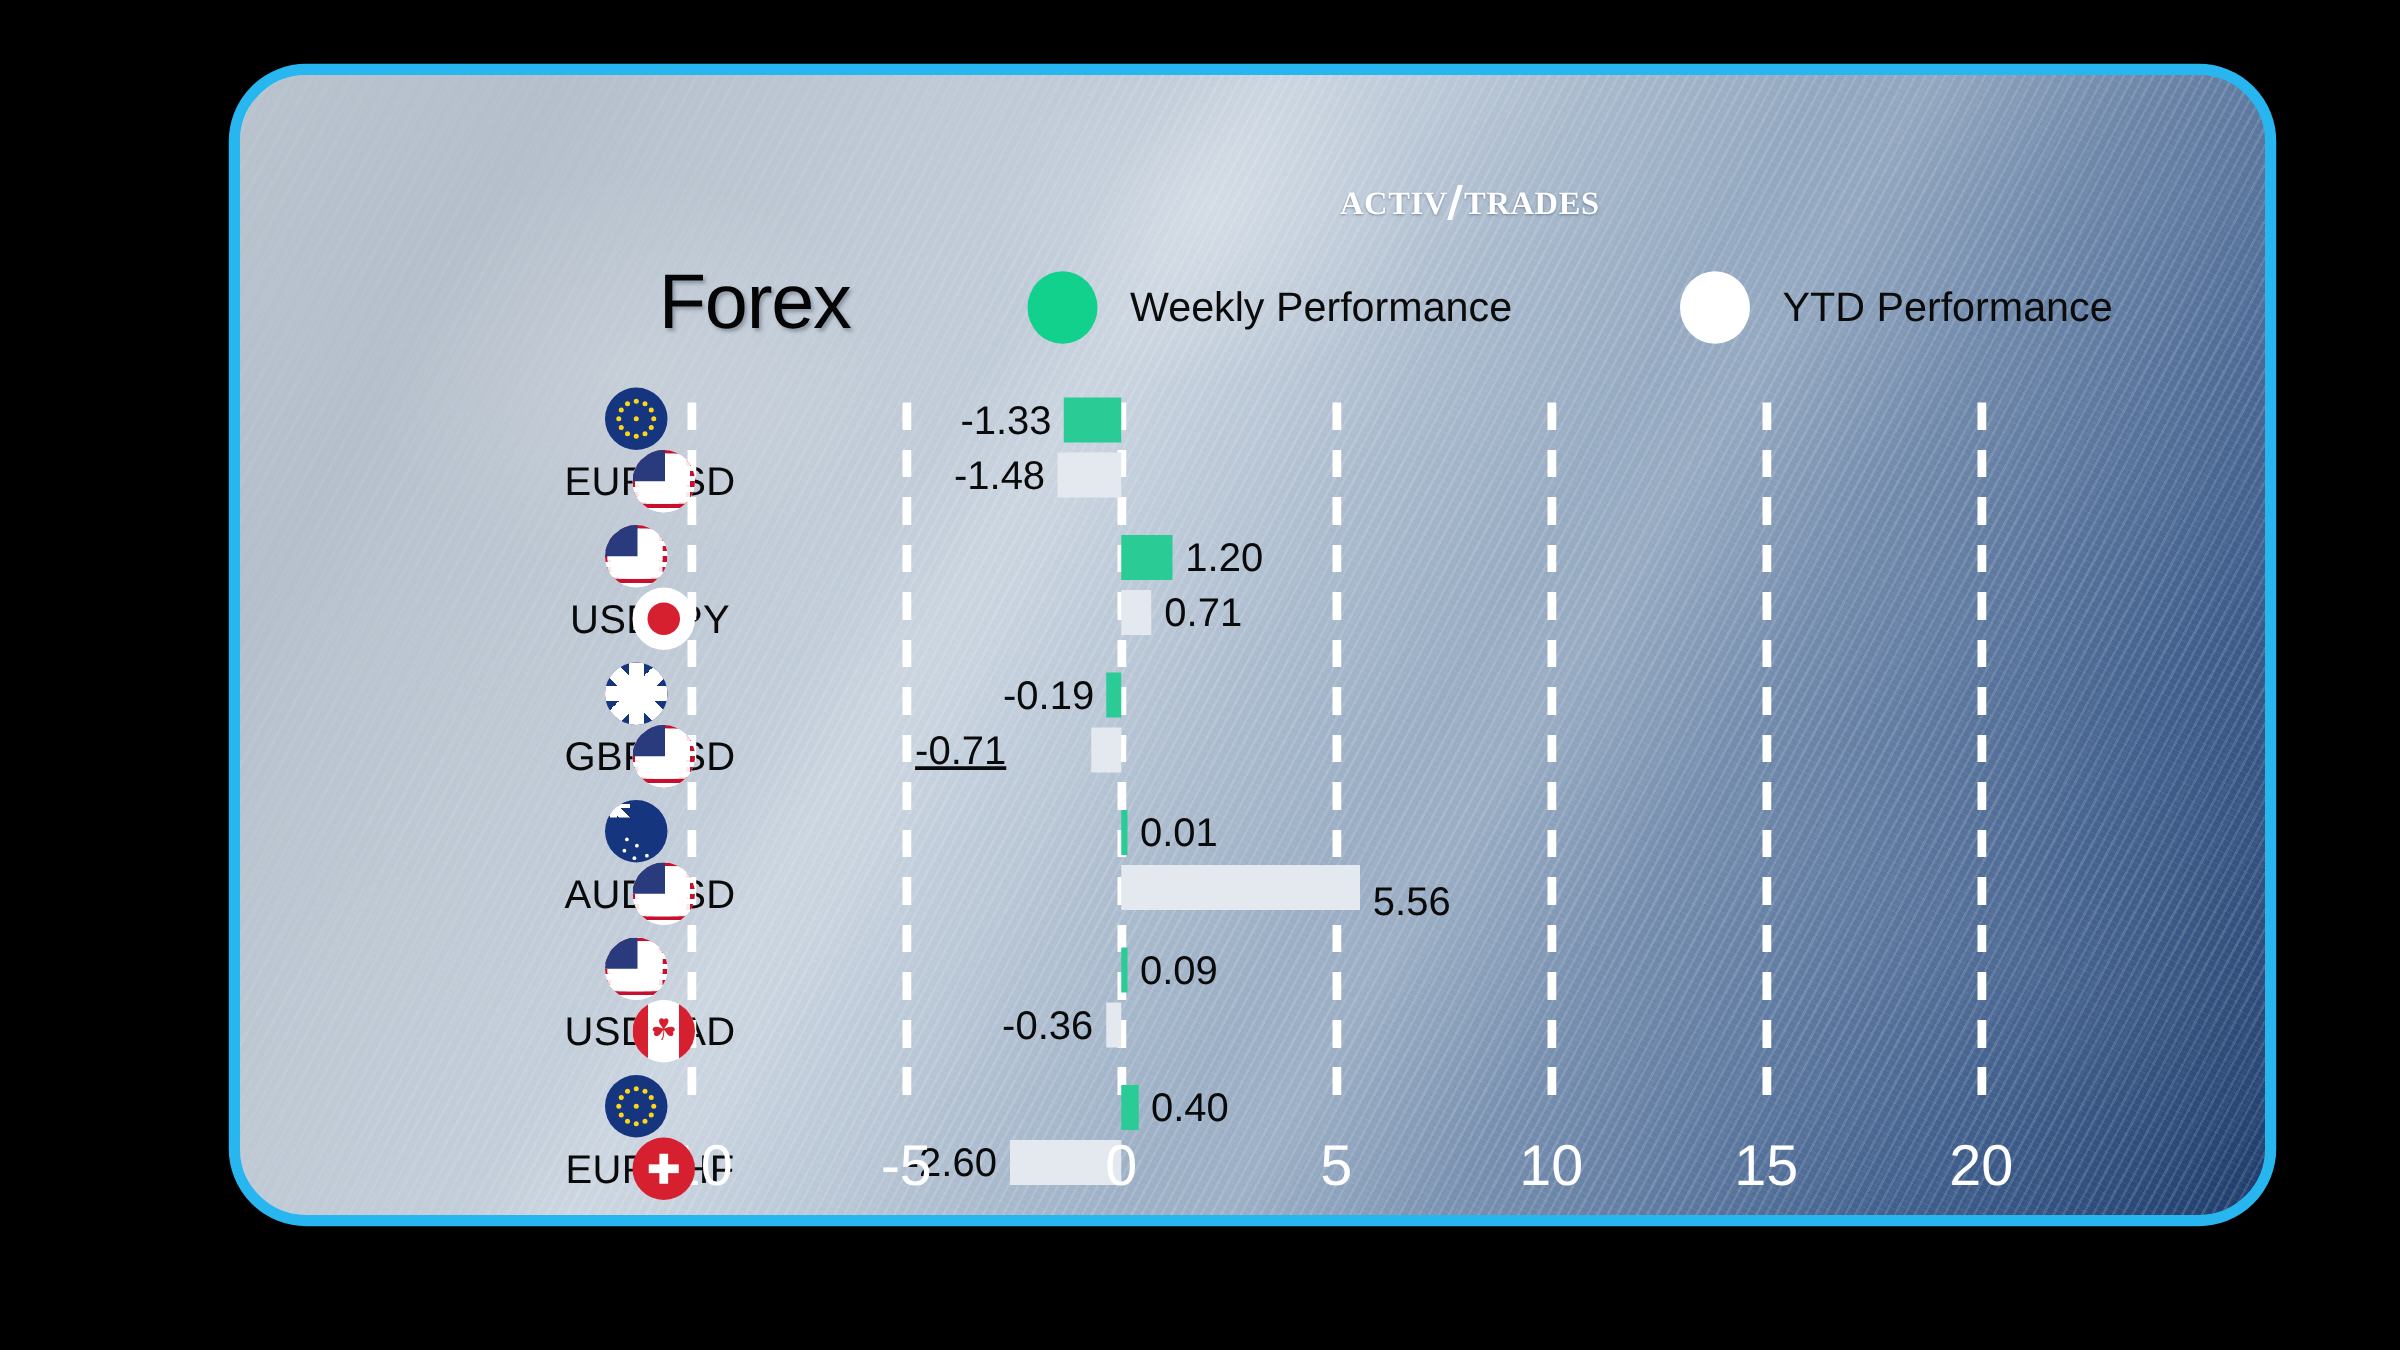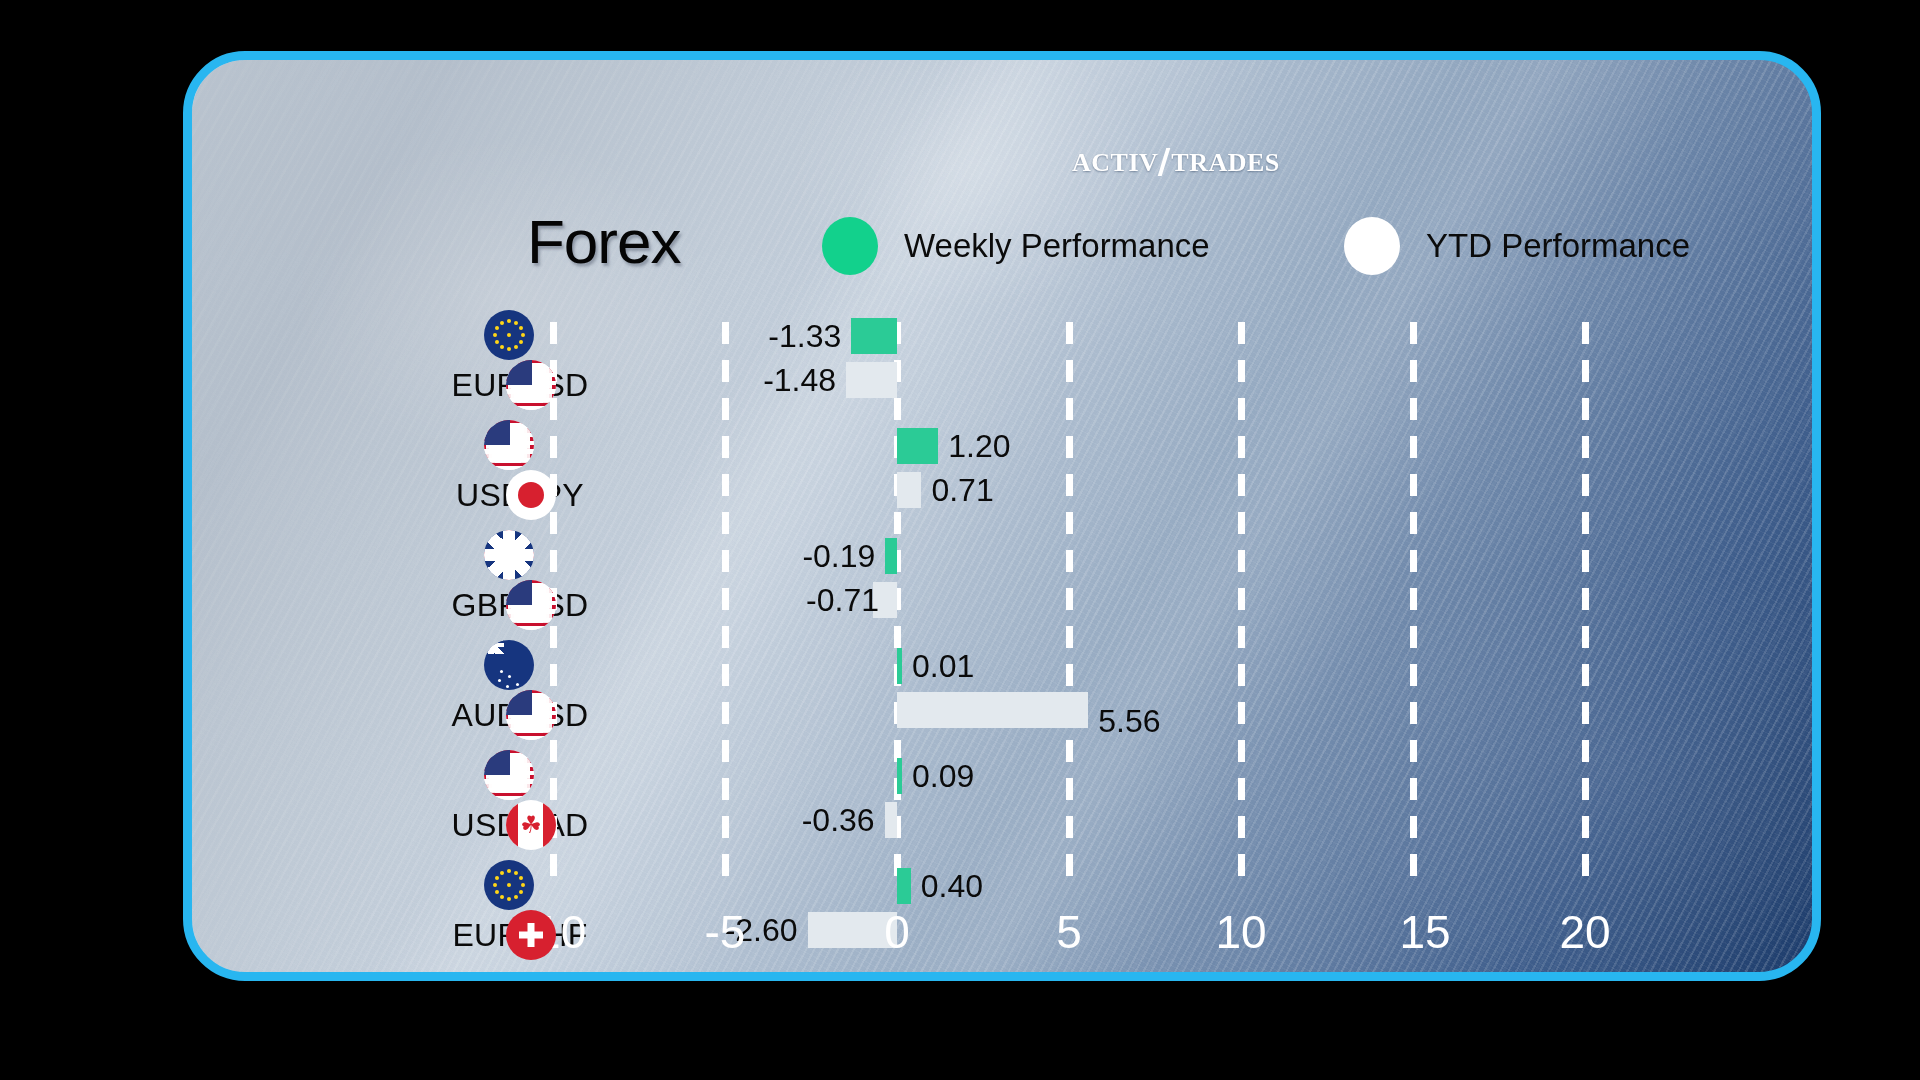--- a/index.html
+++ b/index.html
@@ -311,21 +311,21 @@
         <div class="row" style="top: 110px;">
           <div class="bar w" style="left: 705px; width: 41.28px; background: rgb(43, 203, 150);"></div>
           <div class="val w" style="left: 756.28px;">1.20</div>
           <div class="bar y" style="left: 705px; width: 24.424px; background: rgb(227, 233, 238);"></div>
           <div class="val y" style="left: 739.424px;">0.71</div>
         </div>
         <div class="row" style="top: 220px;">
           <div class="bar w" style="left: 693.304px; width: 11.696px; background: rgb(43, 203, 150);"></div>
           <div class="val w" style="right: 954.696px;">-0.19</div>
           <div class="bar y" style="left: 680.576px; width: 24.424px; background: rgb(227, 233, 238);"></div>
-          <div class="val y" style="right: 951px;">-0.71</div>
+          <div class="val y" style="right: 1025px; text-decoration: underline;">-0.71</div>
         </div>
         <div class="row" style="top: 330px;">
           <div class="bar w" style="left: 705px; width: 5px; background: rgb(43, 203, 150);"></div>
           <div class="val w" style="left: 720px;">0.01</div>
           <div class="bar y" style="left: 705px; width: 191.264px; background: rgb(227, 233, 238);"></div>
           <div class="val y" style="left: 906.264px; margin-top: 11px;">5.56</div>
         </div>
         <div class="row" style="top: 440px;">
           <div class="bar w" style="left: 705px; width: 5px; background: rgb(43, 203, 150);"></div>
           <div class="val w" style="left: 720px;">0.09</div>
@@ -338,18 +338,18 @@
           <div class="bar y" style="left: 615.56px; width: 89.44px; background: rgb(227, 233, 238);"></div>
           <div class="val y" style="right: 1032.44px;">-2.60</div>
         </div>
       </div>
     <div id="axis">
         <div class="tick" style="left: 361px;">-10</div>
         <div class="tick" style="left: 533px;">-5</div>
         <div class="tick" style="left: 705px;">0</div>
         <div class="tick" style="left: 877px;">5</div>
         <div class="tick" style="left: 1049px;">10</div>
-        <div class="tick" style="left: 1221px; margin-left: 12px;">15</div>
+        <div class="tick" style="left: 1221px;">15</div>
         <div class="tick" style="left: 1393px;">20</div>
       </div>
     <div id="xlabel">% Performance</div>
   </div>
 </div>
 
 </body></html>

